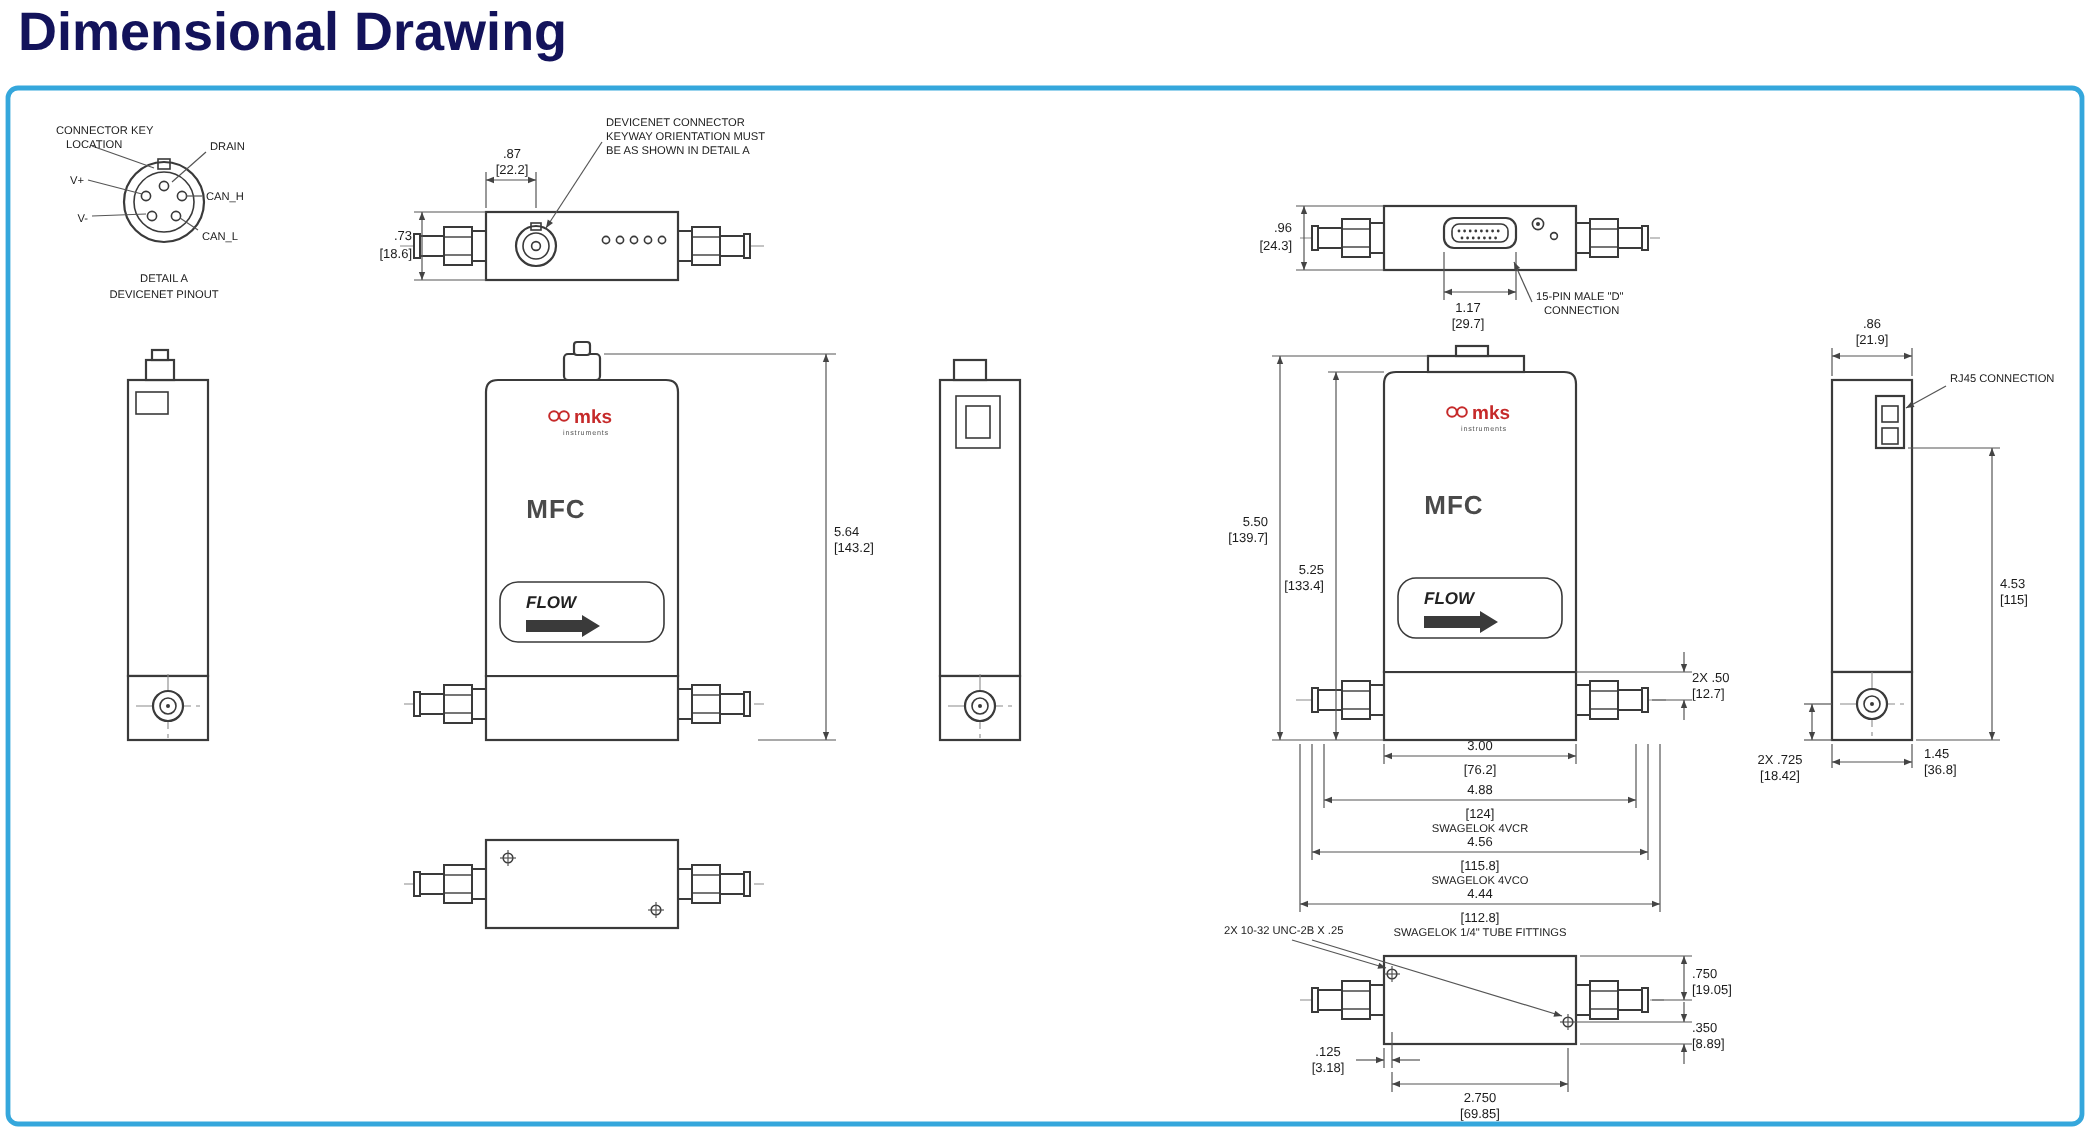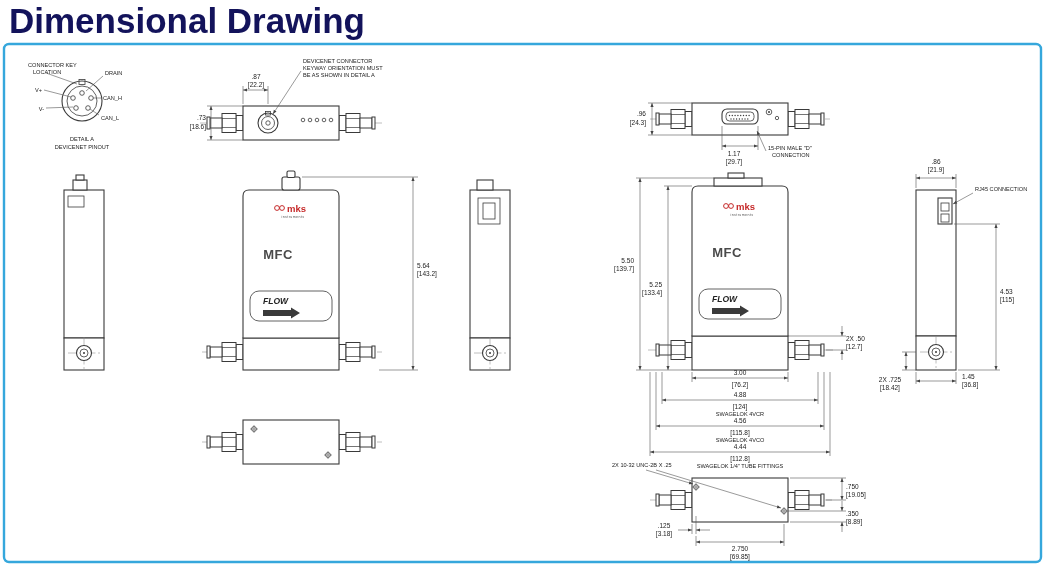--- a/index.html
+++ b/index.html
@@ -1,17 +1,17 @@
 <!DOCTYPE html>
 <html><head>
 <meta charset="utf-8">
 <style>
   html,body{margin:0;padding:0;background:#ffffff;}
   .page{position:relative;width:1045px;height:567px;background:#fff;font-family:"Liberation Sans",sans-serif;overflow:hidden;}
-  .page-title{position:absolute;top:1px;left:9px;font-size:35px;font-weight:bold;color:#13135b;font-family:"Liberation Sans",sans-serif;}
+  .page-title{position:absolute;top:1px;left:9px;font-size:27px;font-weight:bold;color:#13135b;font-family:"Liberation Sans",sans-serif;}
   svg{position:absolute;top:0;left:0;}
   svg text{font-family:"Liberation Sans","DejaVu Sans",sans-serif;}
   .obj{fill:#ffffff;stroke:#3a3a3a;stroke-width:1.1;}
   .objthin{fill:none;stroke:#3a3a3a;stroke-width:0.8;}
   .fillk{fill:#3a3a3a;stroke:none;}
   .dl{fill:none;stroke:#555555;stroke-width:0.6;}
   .cl{fill:none;stroke:#8a8a8a;stroke-width:0.55;stroke-dasharray:10 2.5 2.5 2.5;}
   .t6{font-size:6.5px;fill:#1c1c1c;}
   .t5{font-size:5.6px;fill:#1c1c1c;}
   .mfc{font-size:13px;font-weight:bold;fill:#4a4a4a;letter-spacing:0.5px;}

